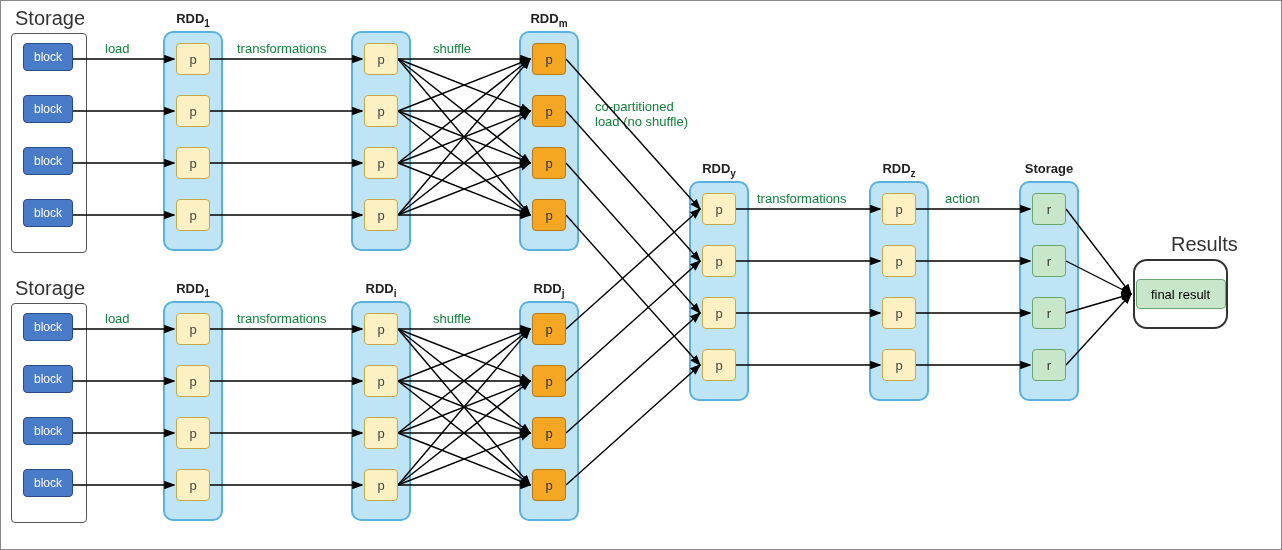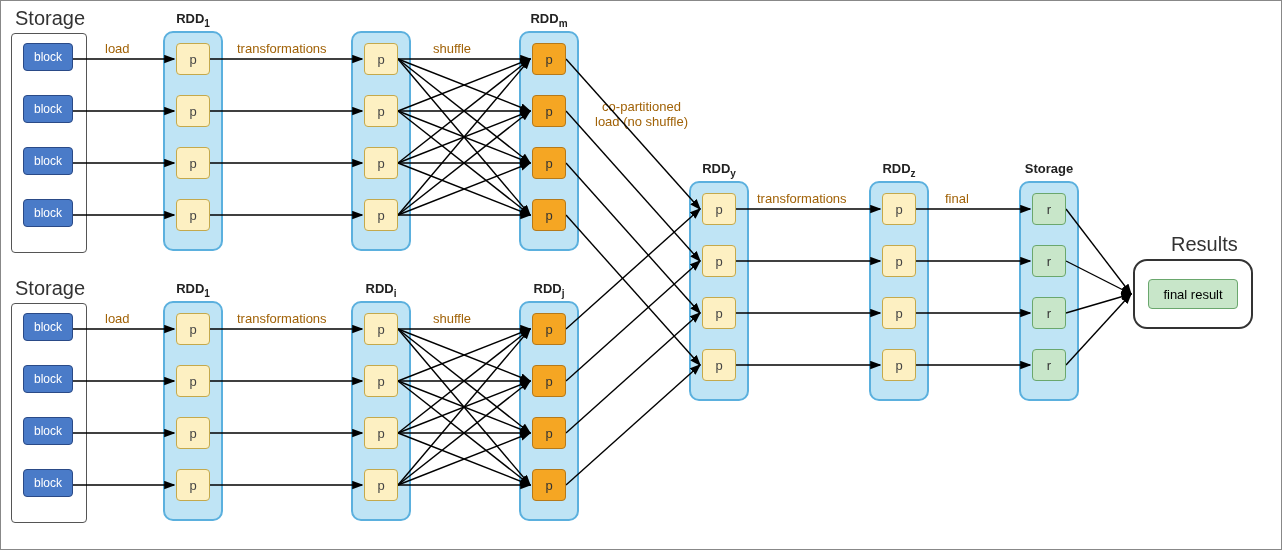--- a/index.html
+++ b/index.html
@@ -21,22 +21,21 @@
     position: absolute;
     font-size: 13px;
     font-weight: bold;
     color: #222;
     width: 80px;
     text-align: center;
   }
   .edgelabel {
     position: absolute;
     font-size: 13px;
-    color: #a16207;
-    text-align: center;
+    color: #15803d;
   }
   .storage-box {
     position: absolute;
     width: 76px;
     height: 220px;
     border: 1px solid #555;
     border-radius: 4px;
     background: #fff;
   }
   .rdd-box {
@@ -94,21 +93,21 @@
     border: 1px solid #6aa76d;
     border-radius: 4px;
     color: #333;
     font-size: 13px;
     display: flex;
     align-items: center;
     justify-content: center;
   }
   .driver-box {
     position: absolute;
-    width: 120px;
+    width: 95px;
     height: 70px;
     border: 2px solid #333;
     border-radius: 14px;
     background: #fff;
     display: flex;
     align-items: center;
     justify-content: center;
   }
   .final-result {
     width: 90px;
@@ -176,21 +175,21 @@
 <div class="edgelabel" style="left:236px; top:40px;">transformations</div>
 <div class="edgelabel" style="left:432px; top:40px;">shuffle</div>
 
 <div class="edgelabel" style="left:104px; top:310px;">load</div>
 <div class="edgelabel" style="left:236px; top:310px;">transformations</div>
 <div class="edgelabel" style="left:432px; top:310px;">shuffle</div>
 
 <div class="edgelabel" style="left:594px; top:98px; white-space:pre;">co-partitioned
 load (no shuffle)</div>
 <div class="edgelabel" style="left:756px; top:190px;">transformations</div>
-<div class="edgelabel" style="left:944px; top:190px;">final</div>
+<div class="edgelabel" style="left:944px; top:190px;">action</div>
 
 <svg class="arrows">
   <defs>
     <marker id="ah" markerWidth="8" markerHeight="8" refX="7" refY="3" orient="auto">
       <path d="M0,0 L8,3 L0,6 Z" fill="#000"></path>
     </marker>
   </defs>
   <g id="arrow-group" stroke="#000" stroke-width="1.4" fill="none" marker-end="url(#ah)">
       <line x1="72" y1="58" x2="173" y2="58"></line>
       <line x1="72" y1="110" x2="173" y2="110"></line>

